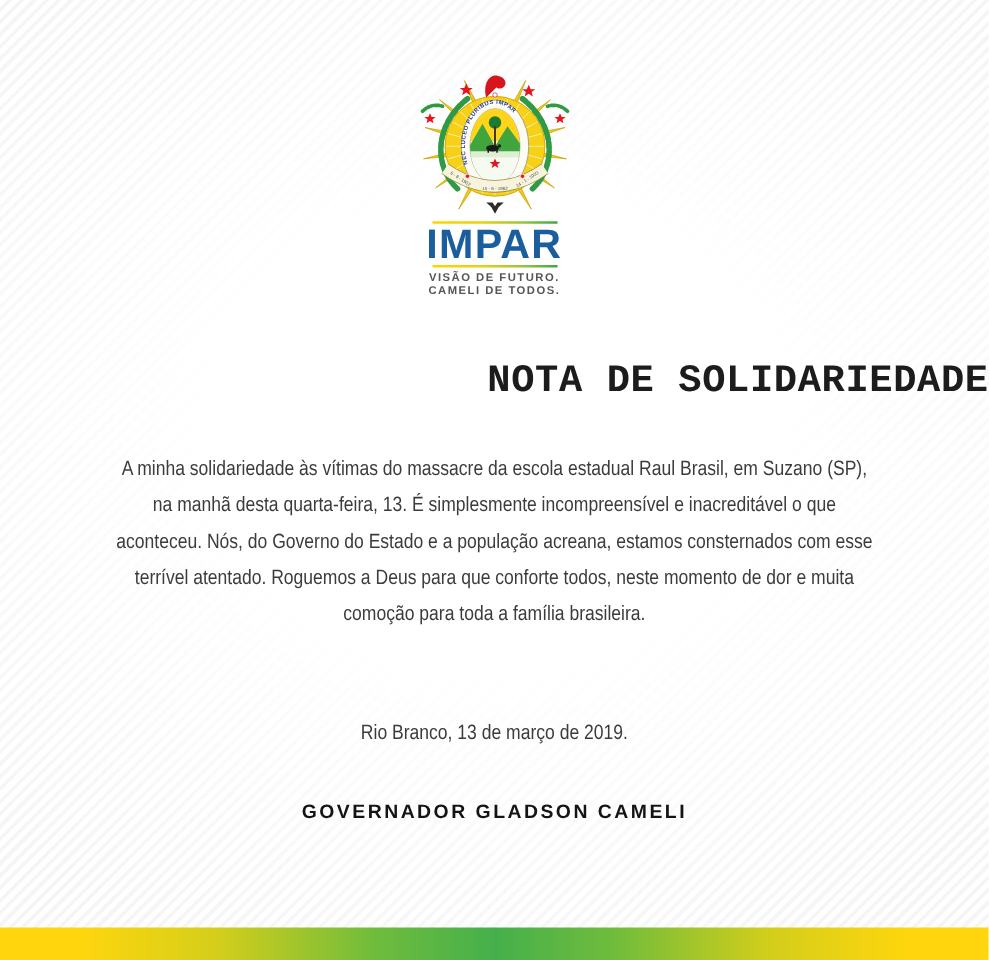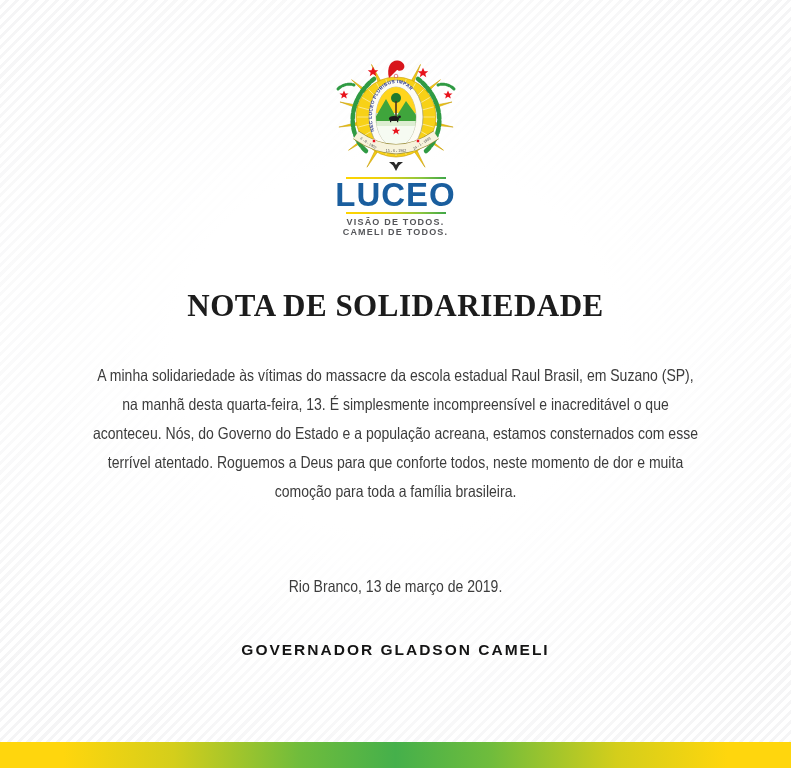--- a/index.html
+++ b/index.html
@@ -31,22 +31,22 @@
     letter-spacing: 1px; color: #1A5E9E;
   }
   .tagline {
     margin-top: 3px;
     font-size: 9px; line-height: 10px; font-weight: bold;
     letter-spacing: 1.2px; color: #55565A;
   }
   
   .title {
     margin-top: 52px;
-    text-align: center;
-    font-family: Liberation Serif, serif;
+    text-align: right;
+    font-family: Liberation Mono, monospace;
     font-weight: bold;
     font-size: 31px; line-height: 34px;
     letter-spacing: 0.5px;
     color: #1c1c1c;
   }
   .condensed { transform: scaleX(0.85); transform-origin: 50% 0; }
   .note-body { margin-top: 38px; text-align: center; }
   .note-body .bline {
     white-space: nowrap;
     font-size: 16.5px; line-height: 29px;
@@ -180,24 +180,24 @@
         <circle cx="90" cy="84" r="1.7" fill="#E8131C" stroke="#ffffff" stroke-width="0.5"></circle>
         <text font-size="3.6" fill="#555555" transform="translate(32,82) rotate(33)">6 - 8 - 1902</text>
         <text font-size="3.6" fill="#555555" text-anchor="middle" transform="translate(68,95.3)">15 - 6 - 1962</text>
         <text font-size="3.6" fill="#555555" transform="translate(86,93) rotate(-33)">24 - 1 - 1903</text>
       </g>
 
       <path d="M 61,105 L 66,105 L 68,108 L 70,105 L 75,105 L 71,108.5 L 68,114 L 65,108.5 Z" fill="#2b2b2b"></path>
     </svg>
 
     <div class="rule rule-top"></div>
-    <div class="wordmark">LUCEO</div>
+    <div class="wordmark">IMPAR</div>
     <div class="rule rule-bottom"></div>
     <div class="tagline">
-      <div>VISÃO DE TODOS.</div>
+      <div>VISÃO DE FUTURO.</div>
       <div>CAMELI DE TODOS.</div>
     </div>
   </header>
 
   <h1 class="title">NOTA DE SOLIDARIEDADE</h1>
 
   <div class="note-body condensed">
     <div class="bline">A minha solidariedade às vítimas do massacre da escola estadual Raul Brasil, em Suzano (SP),</div>
     <div class="bline">na manhã desta quarta-feira, 13. É simplesmente incompreensível e inacreditável o que</div>
     <div class="bline">aconteceu. Nós, do Governo do Estado e a população acreana, estamos consternados com esse</div>

